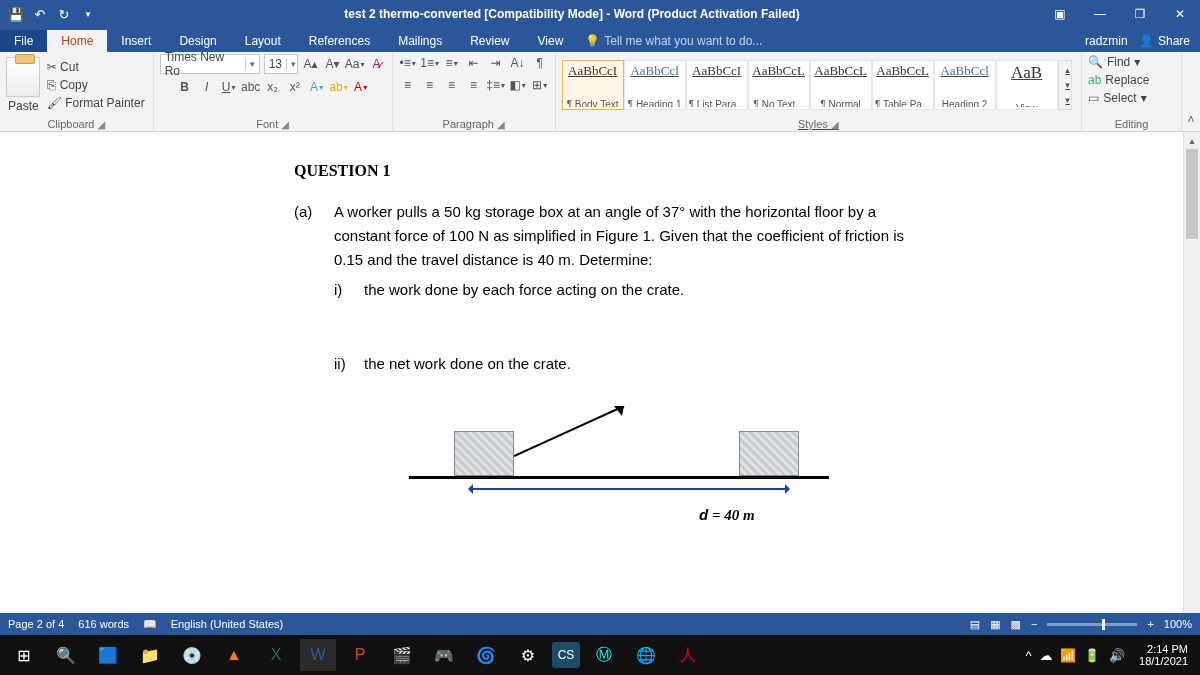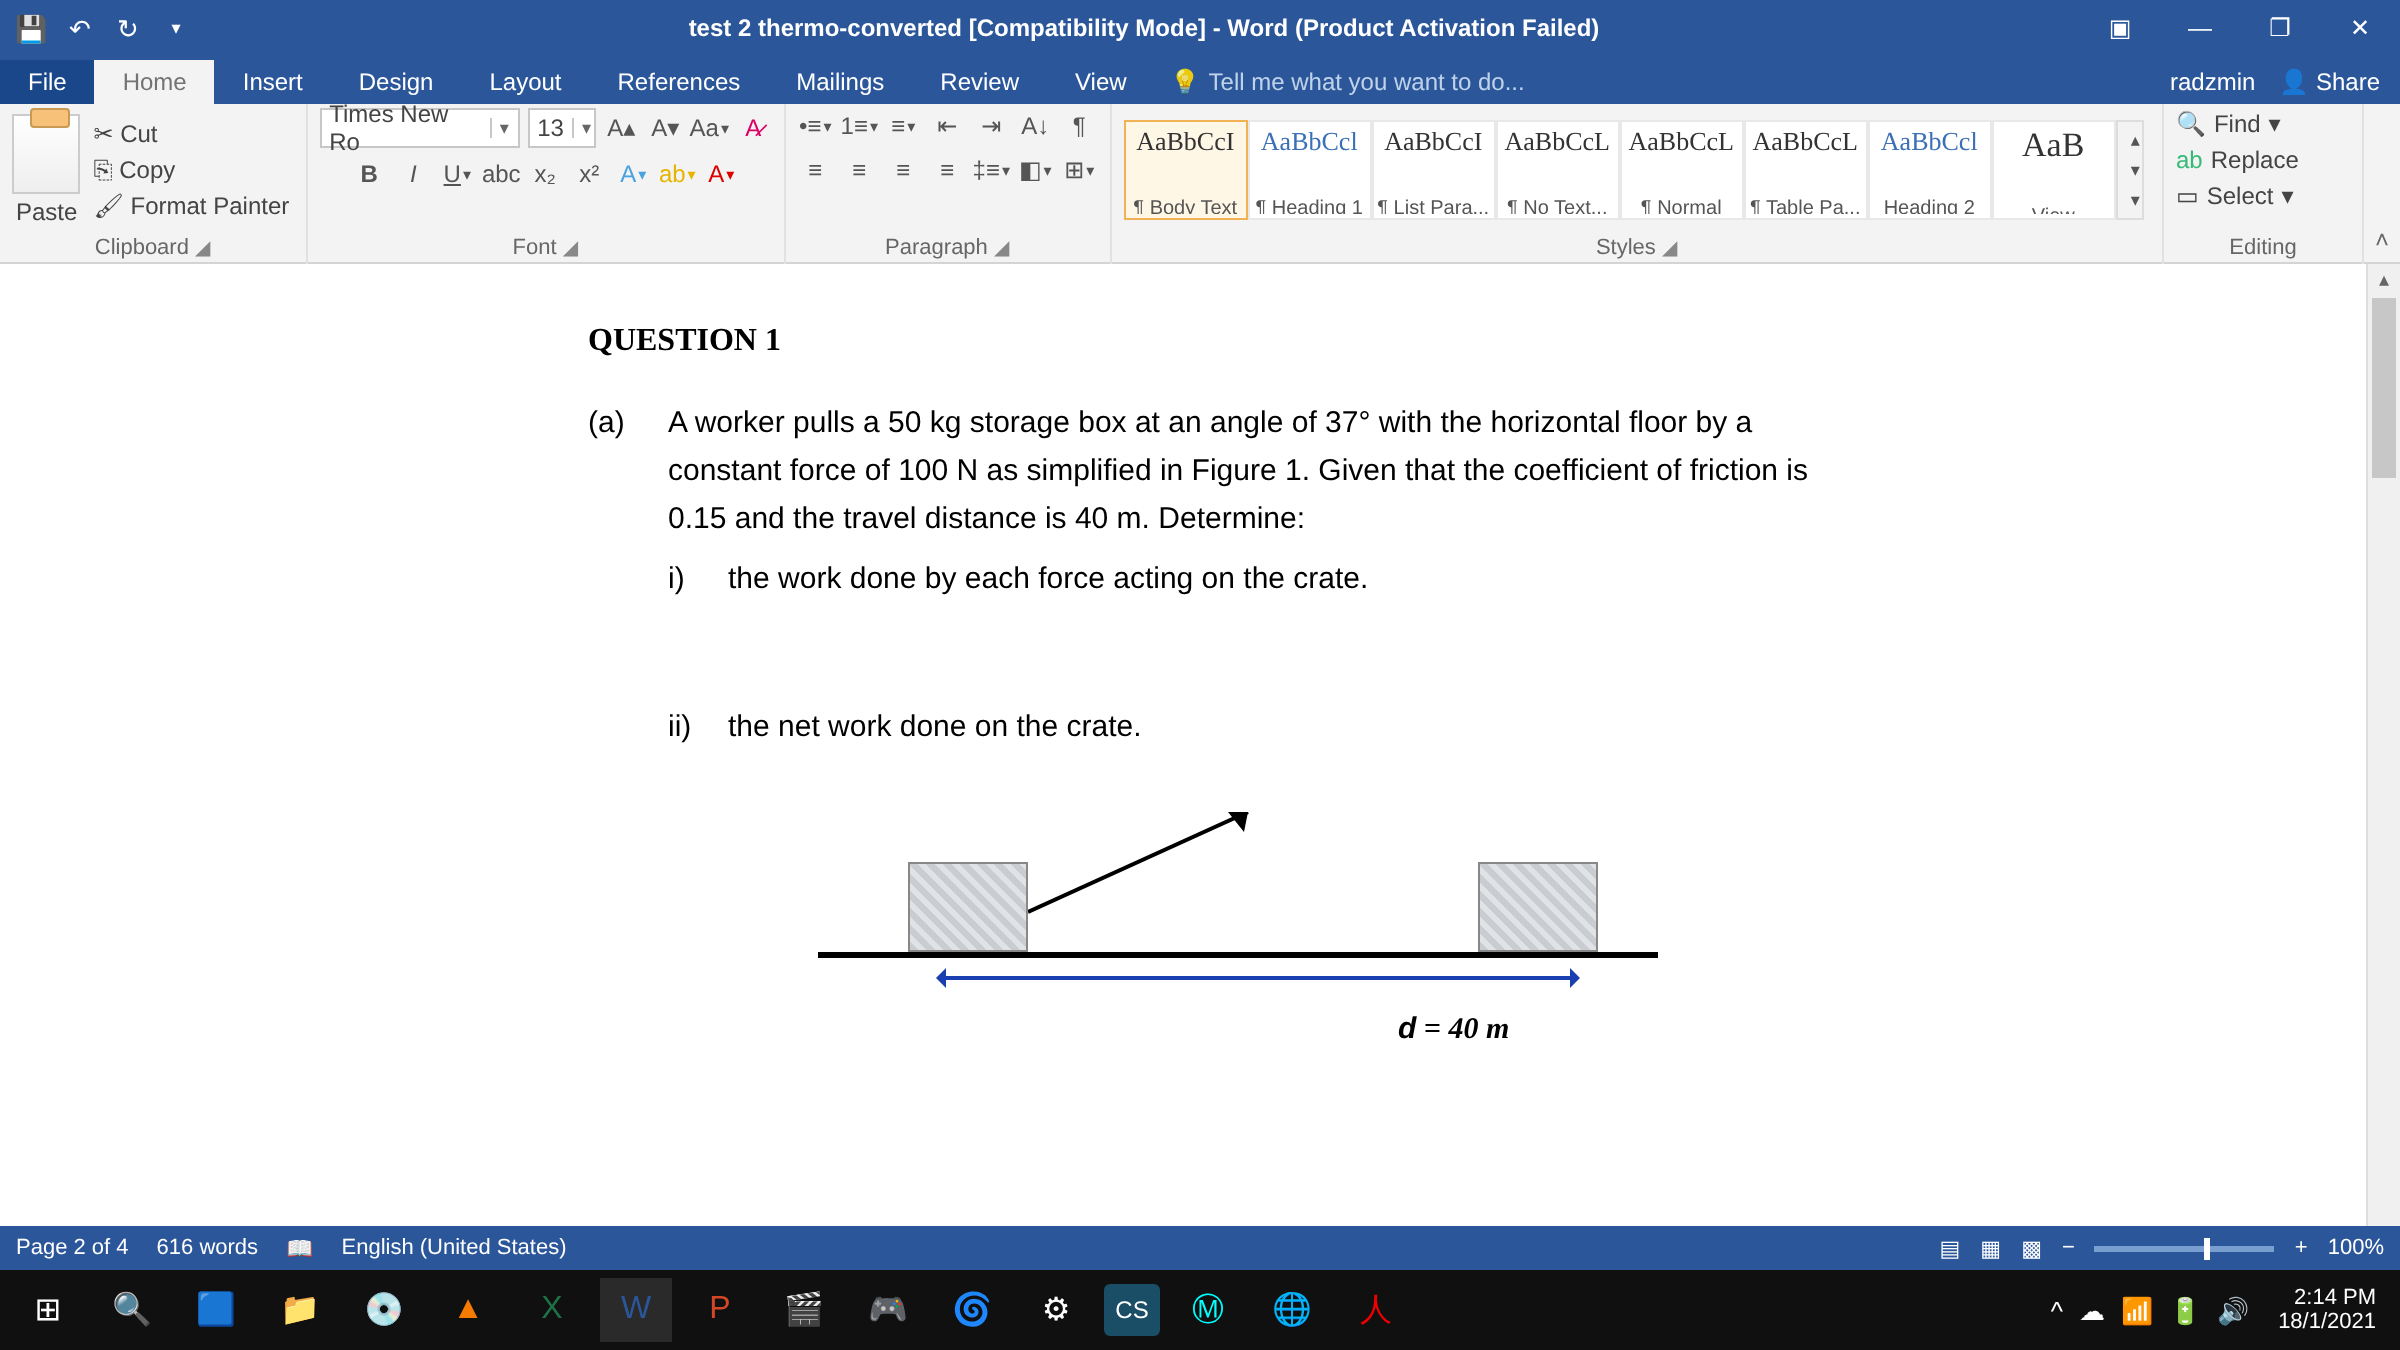--- a/index.html
+++ b/index.html
@@ -6,21 +6,21 @@
   body { background: #fff; width: 1200px; height: 675px; overflow: hidden; font-size: 12px; color: #444; }
   .titlebar { height: 28px; background: #2b579a; color: #fff; display: flex; align-items: center; }
   .qat { display: flex; align-items: center; gap: 4px; padding: 0 6px; }
   .qat .ico, .titlebar .ico { width: 20px; height: 20px; display: inline-flex; align-items: center; justify-content: center; font-size: 13px; color: #fff; }
   .title-center { flex: 1; text-align: center; font-size: 12px; font-weight: bold; }
   .win-btns { display: flex; }
   .win-btns .wb { width: 40px; height: 28px; text-align: center; line-height: 28px; font-size: 12px; }
   .ribbon-tabs { height: 24px; background: #2b579a; display: flex; align-items: flex-end; color: #fff; }
   .ribbon-tabs .tab { padding: 4px 14px; font-size: 12px; cursor: pointer; }
   .ribbon-tabs .tab.file { background: #19478a; }
-  .ribbon-tabs .tab.active { background: #f3f3f3; color: #737373; }
+  .ribbon-tabs .tab.active { background: #f3f3f3; color: #c2410c; }
   .tellme { opacity: .9; margin-left: 8px; display: flex; align-items: center; gap: 4px; color: #cfe0f3; font-size: 12px; padding-bottom: 4px; }
   .right-tabs { margin-left: auto; display: flex; align-items: center; gap: 12px; padding-right: 10px; font-size: 12px; padding-bottom:4px;}
   .ribbon { height: 80px; background: #f3f3f3; border-bottom: 1px solid #d4d4d4; display: flex; }
   .group { border-right: 1px solid #e1e1e1; display: flex; flex-direction: column; padding: 2px 6px 0 6px; height:80px; }
   .group .body { flex: 1; display: flex; align-items: center; gap: 4px; }
   .group .label { text-align: center; font-size: 11px; color: #666; padding: 2px 0; }
   .small-btn { font-size: 12px; color: #444; padding: 0 2px; }
   .vcol { display: flex; flex-direction: column; gap: 2px; }
   .clipboard-icon { width: 34px; height: 40px; background: linear-gradient(#fff,#eee); border: 1px solid #ccc; position: relative; }
   .clipboard-icon::before { content:""; position:absolute; top:-4px; left:8px; width:18px; height:8px; background:#f7c17a; border:1px solid #c99a53; border-radius:2px;}
@@ -180,21 +180,21 @@
         <span class="ico12">≡</span>
         <span class="ico12">≡</span>
         <span class="ico12 arrow">‡≡</span>
         <span class="ico12 arrow">◧</span>
         <span class="ico12 arrow">⊞</span>
       </div>
     </div>
     <div class="label"><span>Paragraph</span> <span class="dlch">◢</span></div>
   </div>
 
-  <div class="group" style="flex:1;">
+  <div class="group" style="flex:1;text-decoration:underline;">
     <div class="body">
       <div class="row" style="gap:0;">
         <div class="style-card sel">
             <span class="sample" style="font-size:13px;">AaBbCcI</span>
             <span class="nm">¶ Body Text</span>
           </div>
         <div class="style-card">
             <span class="sample" style="font-size:13px;color:#3b6fb6;">AaBbCcl</span>
             <span class="nm">¶ Heading 1</span>
           </div>

